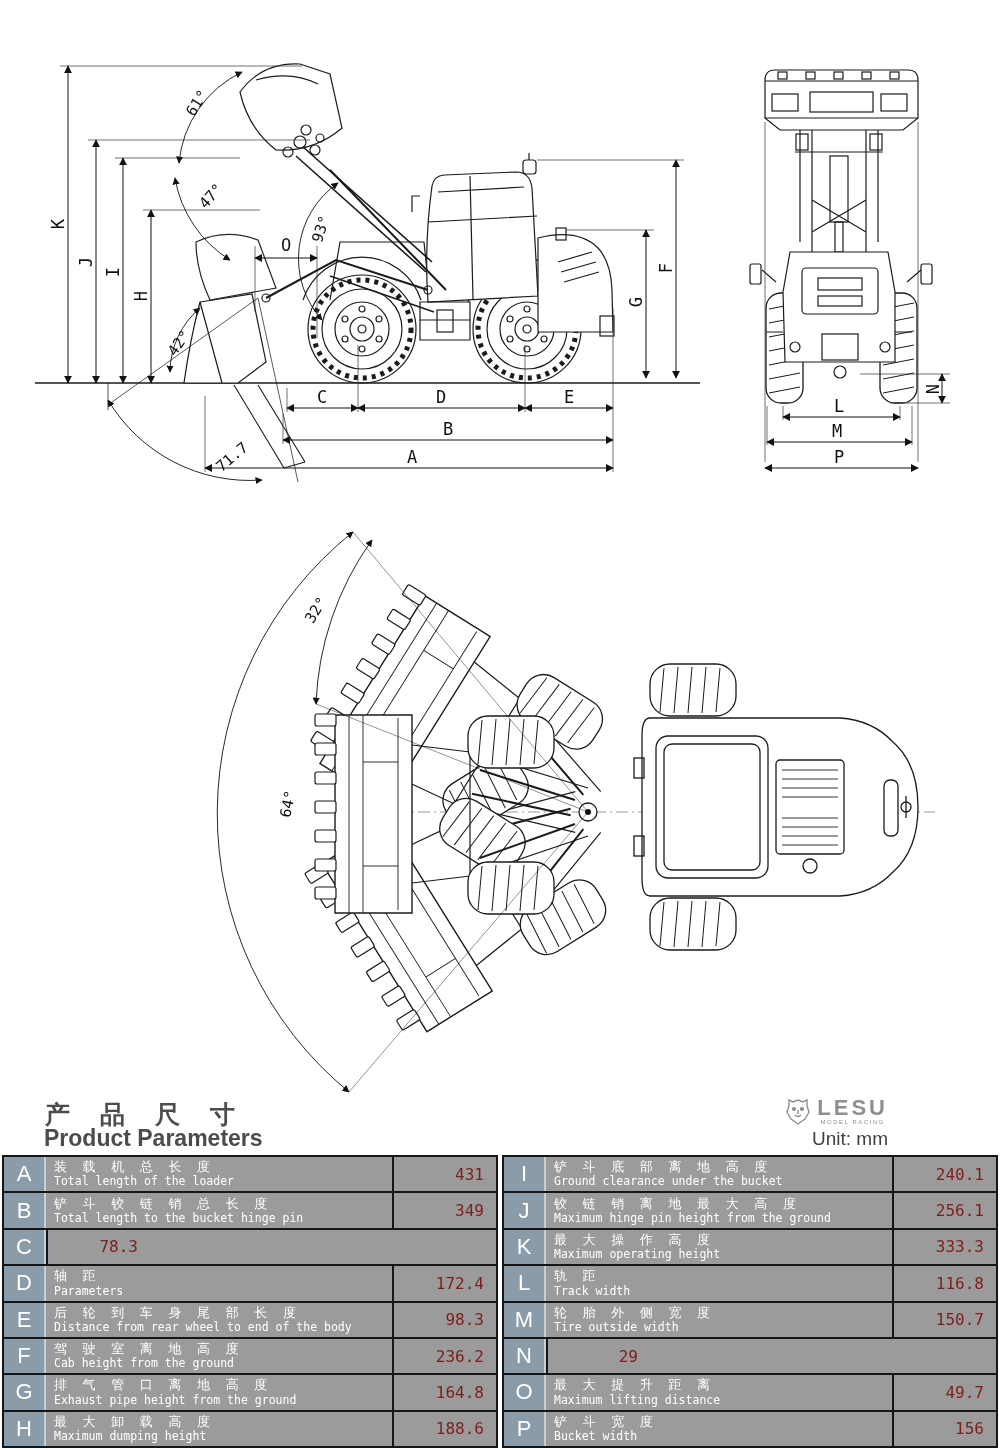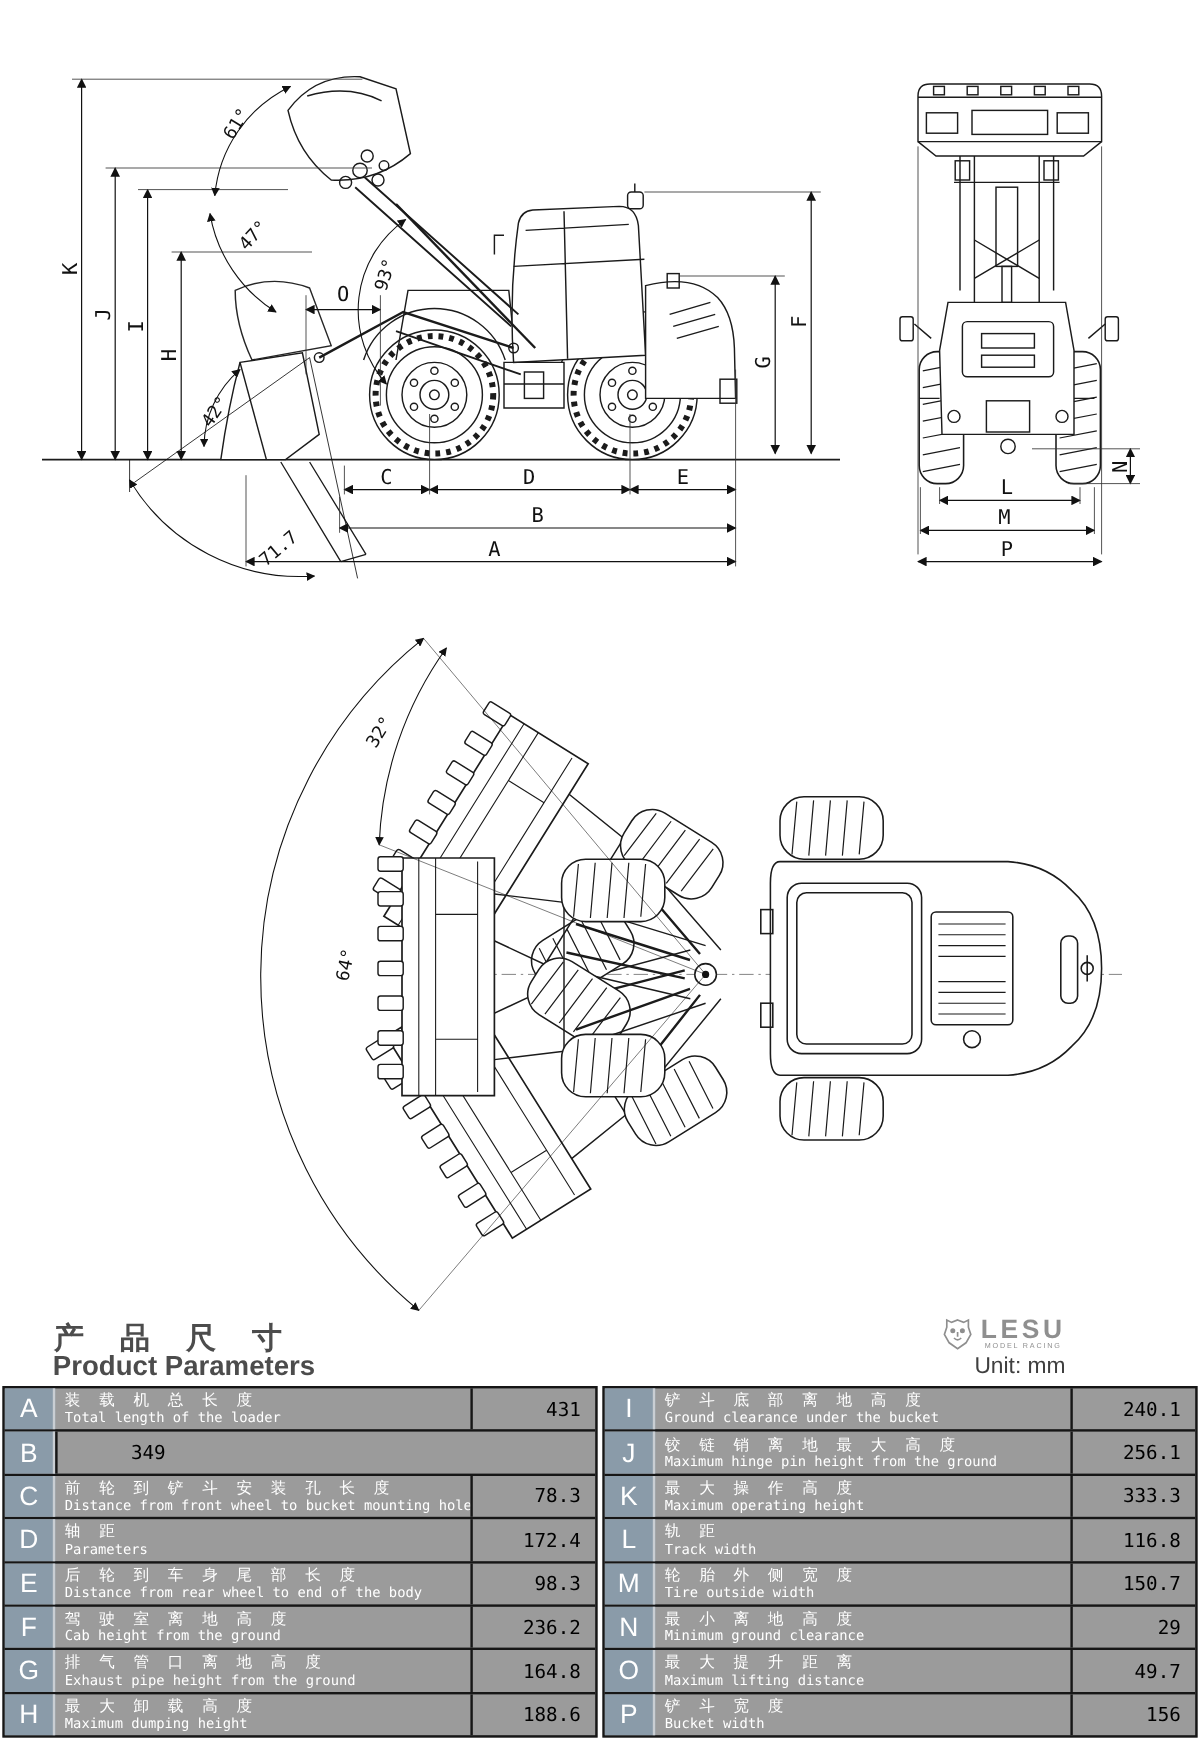--- a/index.html
+++ b/index.html
@@ -20,21 +20,21 @@
   
   .ptable{position:absolute;top:1155px;width:492px;border:2px solid #161616;background:#9b9b9b;display:flex;flex-direction:column;height:289px;}
   .ptable.left{left:2px;} .ptable.right{left:502px;}
   .prow{flex:1;display:flex;border-bottom:2px solid #161616;min-height:0;}
   .prow:last-child{border-bottom:none;}
   .pletter{width:40px;flex:0 0 40px;background:#8a9ba9;color:#fff;font-size:22px;
            display:flex;align-items:center;justify-content:center;border-right:2px solid #c9ced3;}
   .plabel{flex:1;min-width:0;padding:12px 8px;color:#fff;display:flex;flex-direction:column;justify-content:center;overflow:hidden;}
   .cn{font-size:13px;letter-spacing:6px;line-height:1.25;white-space:nowrap;}
   .en{font-family:"DejaVu Sans Mono",monospace;font-size:11.5px;line-height:1.2;white-space:nowrap;}
-  .pvalue{width:90px;flex:0 0 90px;border-left:2px solid #161616;color:#000000;
+  .pvalue{width:90px;flex:0 0 90px;border-left:2px solid #161616;color:#7f1d1d;
           font-family:"DejaVu Sans Mono",monospace;font-size:16px;
           display:flex;align-items:center;justify-content:flex-end;padding-right:12px;}
 </style>
 </head>
 <body>
 
 <svg class="drawing" viewBox="0 0 1000 1095" xmlns="http://www.w3.org/2000/svg">
   <defs>
     <marker id="ar" viewBox="0 0 10 10" refX="9" refY="5" markerWidth="8" markerHeight="8" orient="auto-start-reverse">
         <path d="M0 0 L10 5 L0 10 Z" fill="#111"></path>
@@ -291,28 +291,28 @@
   <div class="prow">
     <div class="pletter">A</div>
     <div class="plabel">
       <div class="cn">装 载 机 总 长 度</div>
       <div class="en">Total length of the loader</div>
     </div>
     <div class="pvalue">431</div>
   </div>
   <div class="prow">
     <div class="pletter">B</div>
+    <div class="plabel">
+      <div class="cn">铲 斗 铰 链 销 总 长 度</div>
+      <div class="en">Total length to the bucket hinge pin</div>
+    </div>
     <div class="pvalue">349</div>
   </div>
   <div class="prow">
     <div class="pletter">C</div>
-    <div class="plabel">
-      <div class="cn">前 轮 到 铲 斗 安 装 孔 长 度</div>
-      <div class="en">Distance from front wheel to bucket mounting hole</div>
-    </div>
     <div class="pvalue">78.3</div>
   </div>
   <div class="prow">
     <div class="pletter">D</div>
     <div class="plabel">
       <div class="cn">轴 距</div>
       <div class="en">Parameters</div>
     </div>
     <div class="pvalue">172.4</div>
   </div>
@@ -386,24 +386,20 @@
   <div class="prow">
     <div class="pletter">M</div>
     <div class="plabel">
       <div class="cn">轮 胎 外 侧 宽 度</div>
       <div class="en">Tire outside width</div>
     </div>
     <div class="pvalue">150.7</div>
   </div>
   <div class="prow">
     <div class="pletter">N</div>
-    <div class="plabel">
-      <div class="cn">最 小 离 地 高 度</div>
-      <div class="en">Minimum ground clearance</div>
-    </div>
     <div class="pvalue">29</div>
   </div>
   <div class="prow">
     <div class="pletter">O</div>
     <div class="plabel">
       <div class="cn">最 大 提 升 距 离</div>
       <div class="en">Maximum lifting distance</div>
     </div>
     <div class="pvalue">49.7</div>
   </div>

